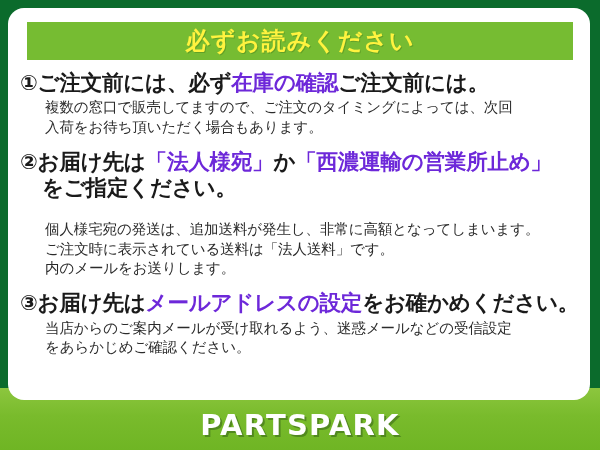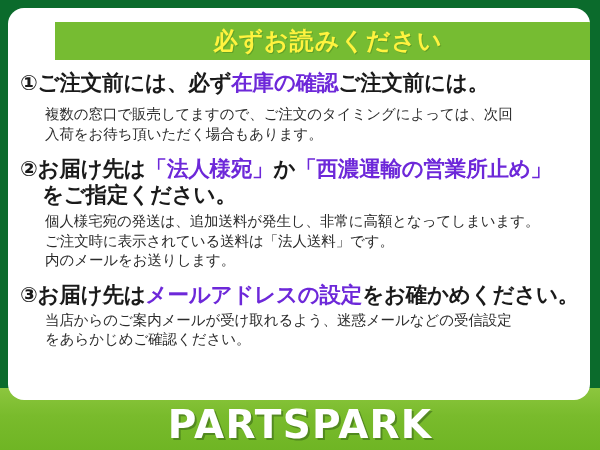--- a/index.html
+++ b/index.html
@@ -34,21 +34,21 @@
     z-index: 1;
   }
 
   .brand-text {
     position: absolute;
     left: 0;
     right: 0;
     bottom: 8px;
     text-align: center;
     color: #ffffff;
-    font-size: 39px;
+    font-size: 29px;
     font-weight: bold;
     letter-spacing: 1.2px;
     font-family: "DejaVu Sans", "Liberation Sans", sans-serif;
     text-shadow: 2px 2px 0 rgba(40,80,20,0.45);
     z-index: 3;
     line-height: 34px;
   }
 
   
   .card {
@@ -67,21 +67,20 @@
   .header-banner {
     position: absolute;
     left: 19px;
     top: 14px;
     width: 546px;
     height: 38px;
     background: #76bc32;
     display: flex;
     align-items: center;
     justify-content: center;
-    margin-left: 28px;
   }
 
   .header-title {
     color: #fff33f;
     font-size: 24px;
     font-weight: bold;
     letter-spacing: 1px;
     text-shadow: 1px 1px 0 rgba(60,110,20,0.35);
     white-space: nowrap;
   }
@@ -128,23 +127,23 @@
     padding-left: 25px;
     letter-spacing: -0.1px;
     white-space: nowrap;
   }
 
   .item-sub .ln {
     display: block;
   }
 
   #i1 { margin-top: 2px; }
-  #i1 .item-sub { margin-top: 9px; }
+  #i1 .item-sub { margin-top: 2px; }
   #i2 { margin-top: 12px; }
-  #i2 .item-sub { margin-top: 4px; }
+  #i2 .item-sub { margin-top: 19px; }
   #i3 { margin-top: 11px; }
   #i3 .item-sub { margin-top: 3px; }
 </style>
 </head>
 <body>
 
 <div class="poster">
 
   <div class="brand-band"></div>
 

